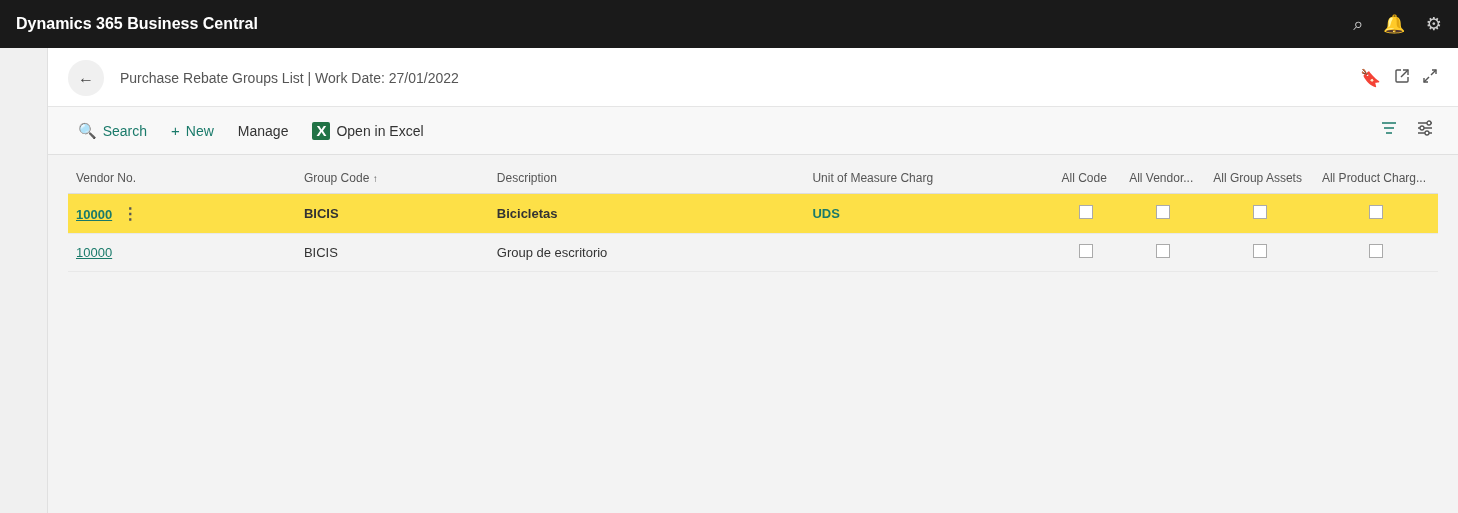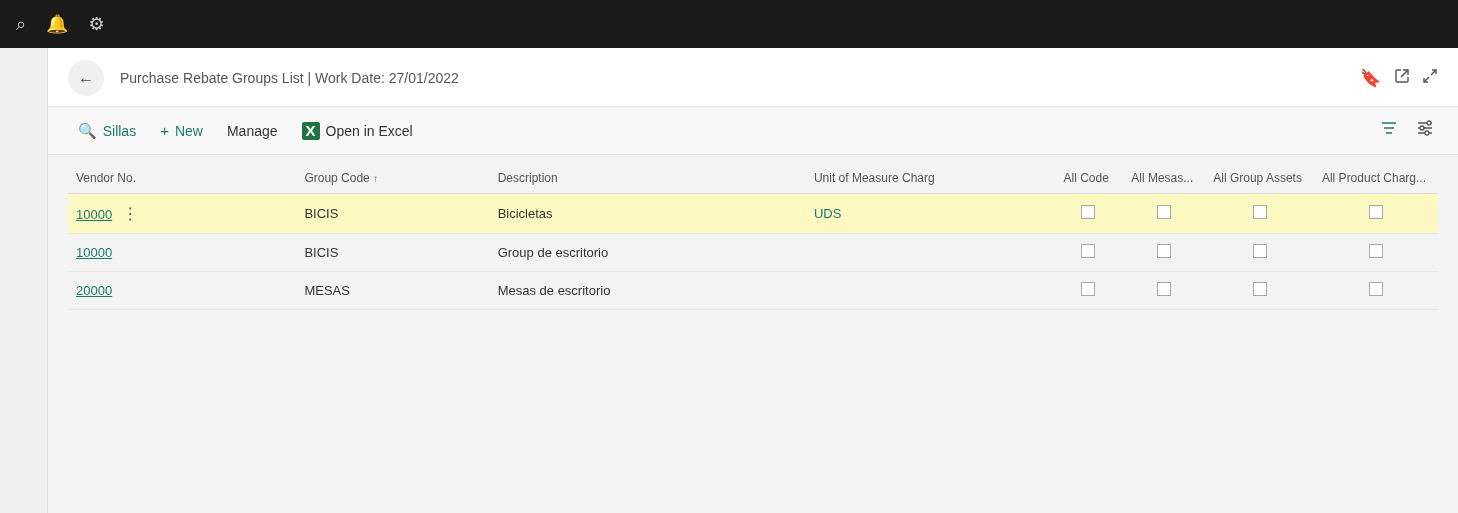--- a/index.html
+++ b/index.html
@@ -163,21 +163,22 @@
       cursor: pointer;
     }
     .sort-arrow {
       font-size: 10px;
       color: #555;
     }
     tbody tr {
       border-bottom: 1px solid #e8e8e8;
     }
     tbody tr.selected {
-      background: #fef9c3;
+      background: #fde047;
+      font-weight: bold;
     }
     tbody td {
       padding: 10px 8px;
       font-size: 13px;
     }
     .vendor-link {
       color: #1a7a6a;
       text-decoration: underline;
       cursor: pointer;
     }
@@ -219,20 +220,21 @@
     .col-unit { min-width: 120px; }
     .col-vendor { min-width: 130px; margin-top: 20px; }
     .col-group { min-width: 110px; }
     .col-desc { min-width: 180px; }
     .col-check { width: 70px; text-align: center; }
   </style>
 </head>
 <body>
 
 <div class="topbar">
+  <span class="topbar-title">Dynamics 365 Business Central</span>
   <div class="topbar-icons">
     <span class="topbar-icon">⌕</span>
     <span class="topbar-icon">🔔</span>
     <span class="topbar-icon">⚙</span>
   </div>
 </div>
 
 <div class="layout">
 
   <div class="sidebar"></div>
@@ -261,21 +263,21 @@
             <line x1="2" y1="14" x2="7" y2="9" stroke="#555" stroke-width="1.4"></line>
           </svg>
         </button>
       </div>
     </div>
 
     <div class="toolbar">
       <div class="toolbar-left">
         <button class="toolbar-btn">
           <span class="btn-icon">🔍</span>
-          <span>Sillas</span>
+          <span>Search</span>
         </button>
         <button class="toolbar-btn">
           <span class="btn-icon">+</span>
           <span>New</span>
         </button>
         <button class="toolbar-btn toolbar-btn-plain">
           <span>Manage</span>
         </button>
         <button class="toolbar-btn toolbar-btn-plain">
           <span class="excel-icon btn-icon">X</span>
@@ -305,21 +307,21 @@
 
     <div class="table-container">
       <table>
         <thead>
           <tr>
             <th class="col-vendor">Vendor No.</th>
             <th class="col-group sortable">Group Code <span class="sort-arrow">↑</span></th>
             <th class="col-desc">Description</th>
             <th class="col-unit">Unit of Measure Charg</th>
             <th class="col-check">All Code</th>
-            <th class="col-check">All Mesas...</th>
+            <th class="col-check">All Vendor...</th>
             <th class="col-check">All Group Assets</th>
             <th class="col-check">All Product Charg...</th>
           </tr>
         </thead>
         <tbody id="table-body">
         <tr class="selected">
               <td class="col-vendor"><span class="vendor-link">10000</span><span class="row-menu" style="margin-left: 10px;">⋮</span></td>
               <td class="col-group">BICIS</td>
               <td class="col-desc">Bicicletas</td>
               <td class="col-unit"><span style="color: rgb(26, 122, 106);">UDS</span></td>
@@ -331,28 +333,18 @@
             <tr>
               <td class="col-vendor"><span class="vendor-link">10000</span></td>
               <td class="col-group">BICIS</td>
               <td class="col-desc">Group de escritorio</td>
               <td class="col-unit"></td>
               <td class="col-check checkbox-cell"><span class="cb"></span></td>
               <td class="col-check checkbox-cell"><span class="cb"></span></td>
               <td class="col-check checkbox-cell"><span class="cb"></span></td>
               <td class="col-check checkbox-cell"><span class="cb"></span></td>
             </tr>
-            <tr>
-              <td class="col-vendor"><span class="vendor-link">20000</span></td>
-              <td class="col-group">MESAS</td>
-              <td class="col-desc">Mesas de escritorio</td>
-              <td class="col-unit"></td>
-              <td class="col-check checkbox-cell"><span class="cb"></span></td>
-              <td class="col-check checkbox-cell"><span class="cb"></span></td>
-              <td class="col-check checkbox-cell"><span class="cb"></span></td>
-              <td class="col-check checkbox-cell"><span class="cb"></span></td>
-            </tr>
           </tbody>
       </table>
     </div>
 
   </div>
 </div>
 
 </body></html>

